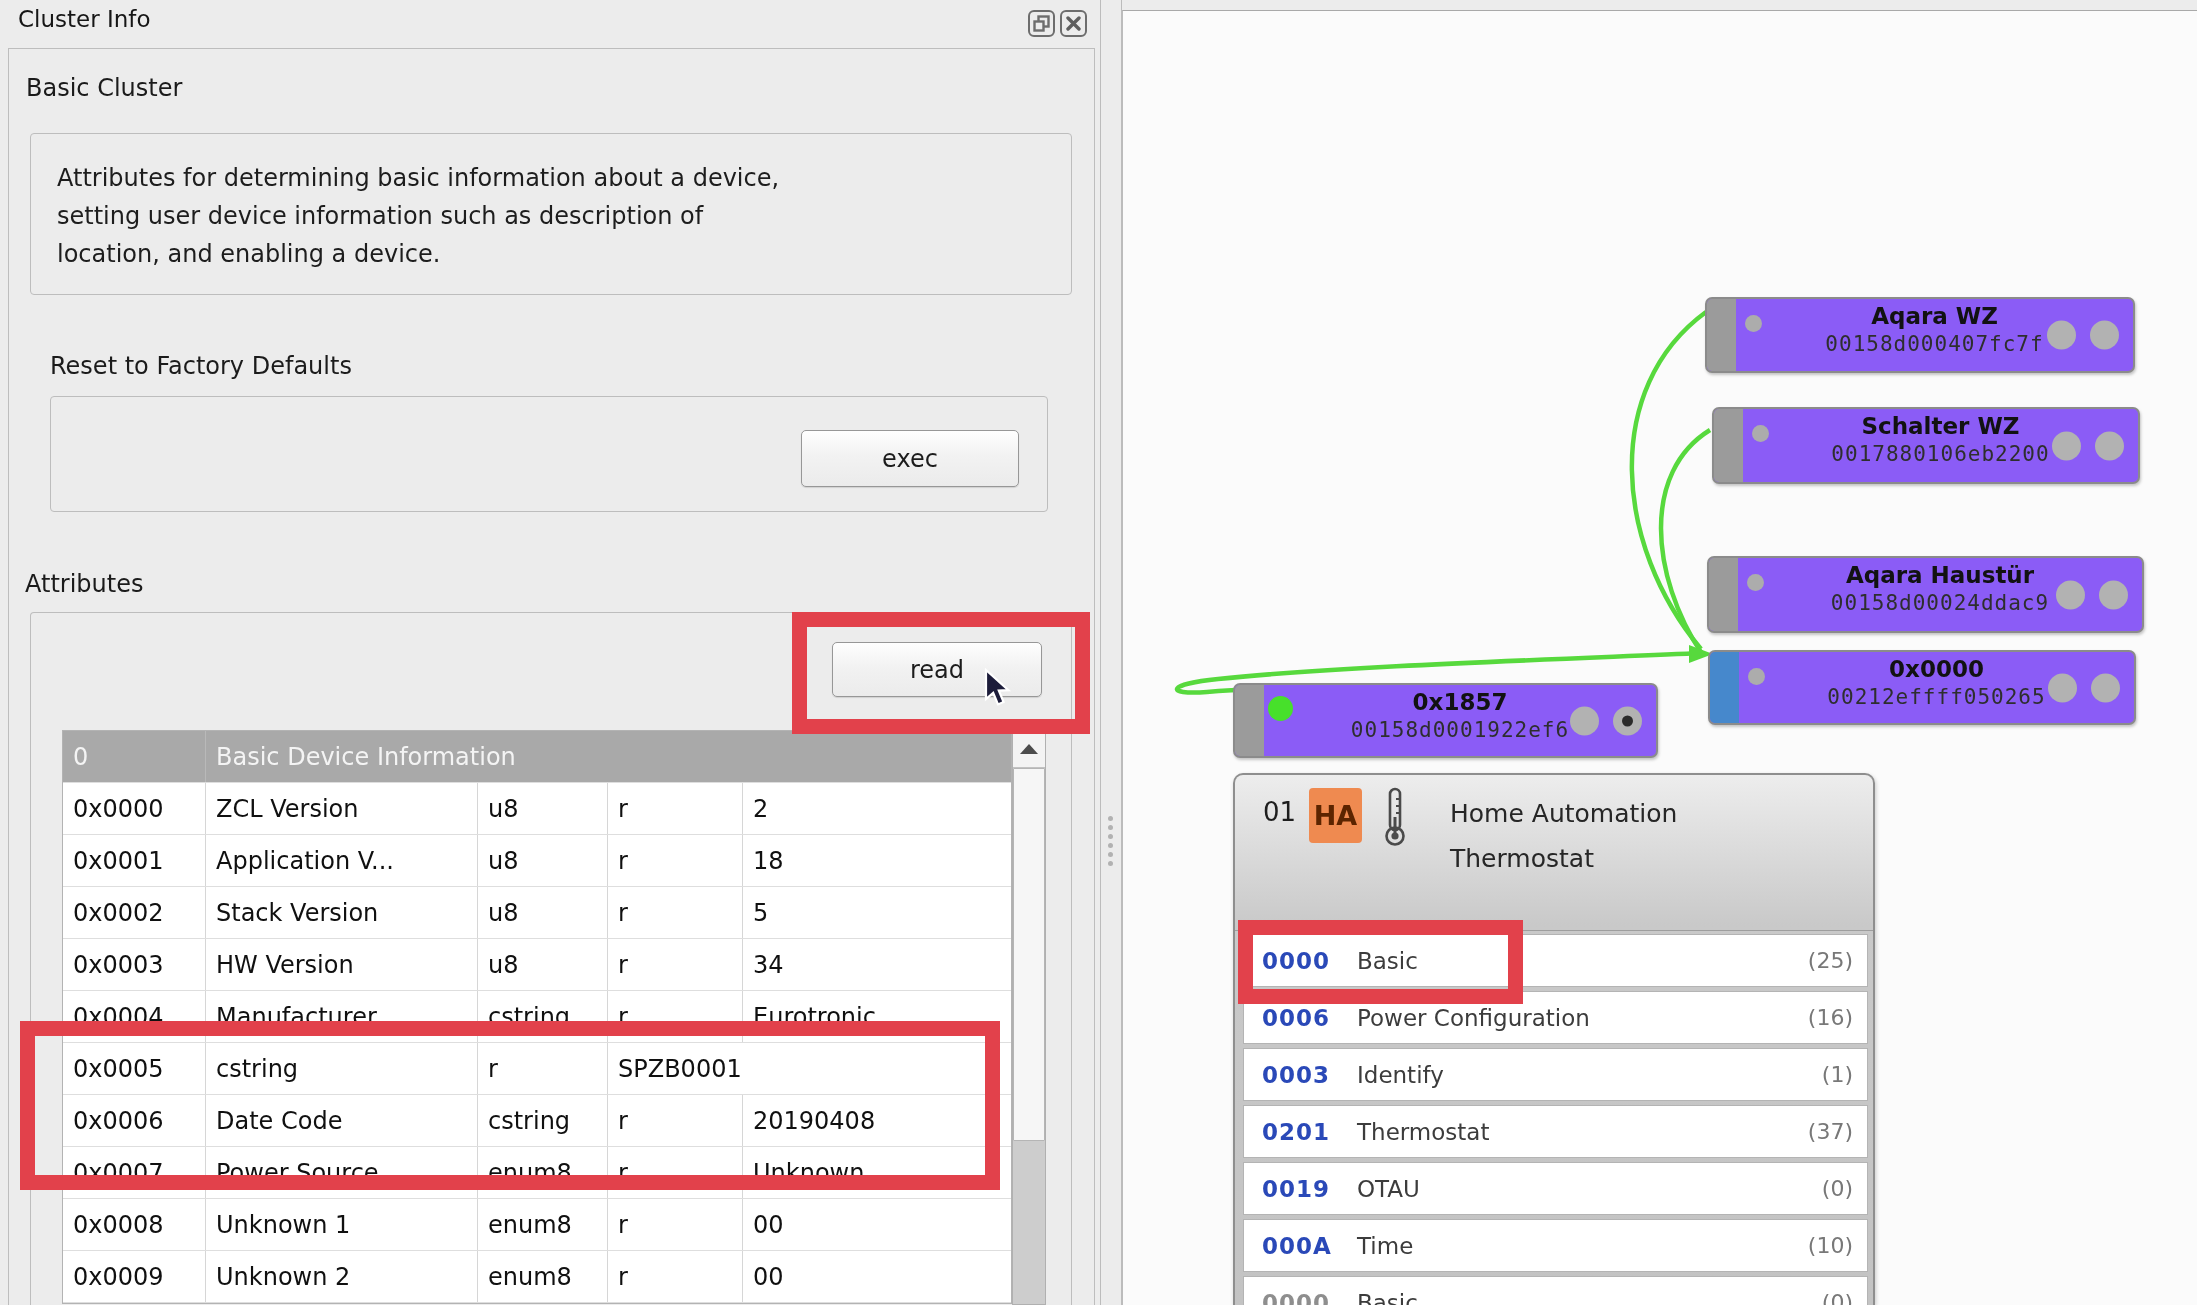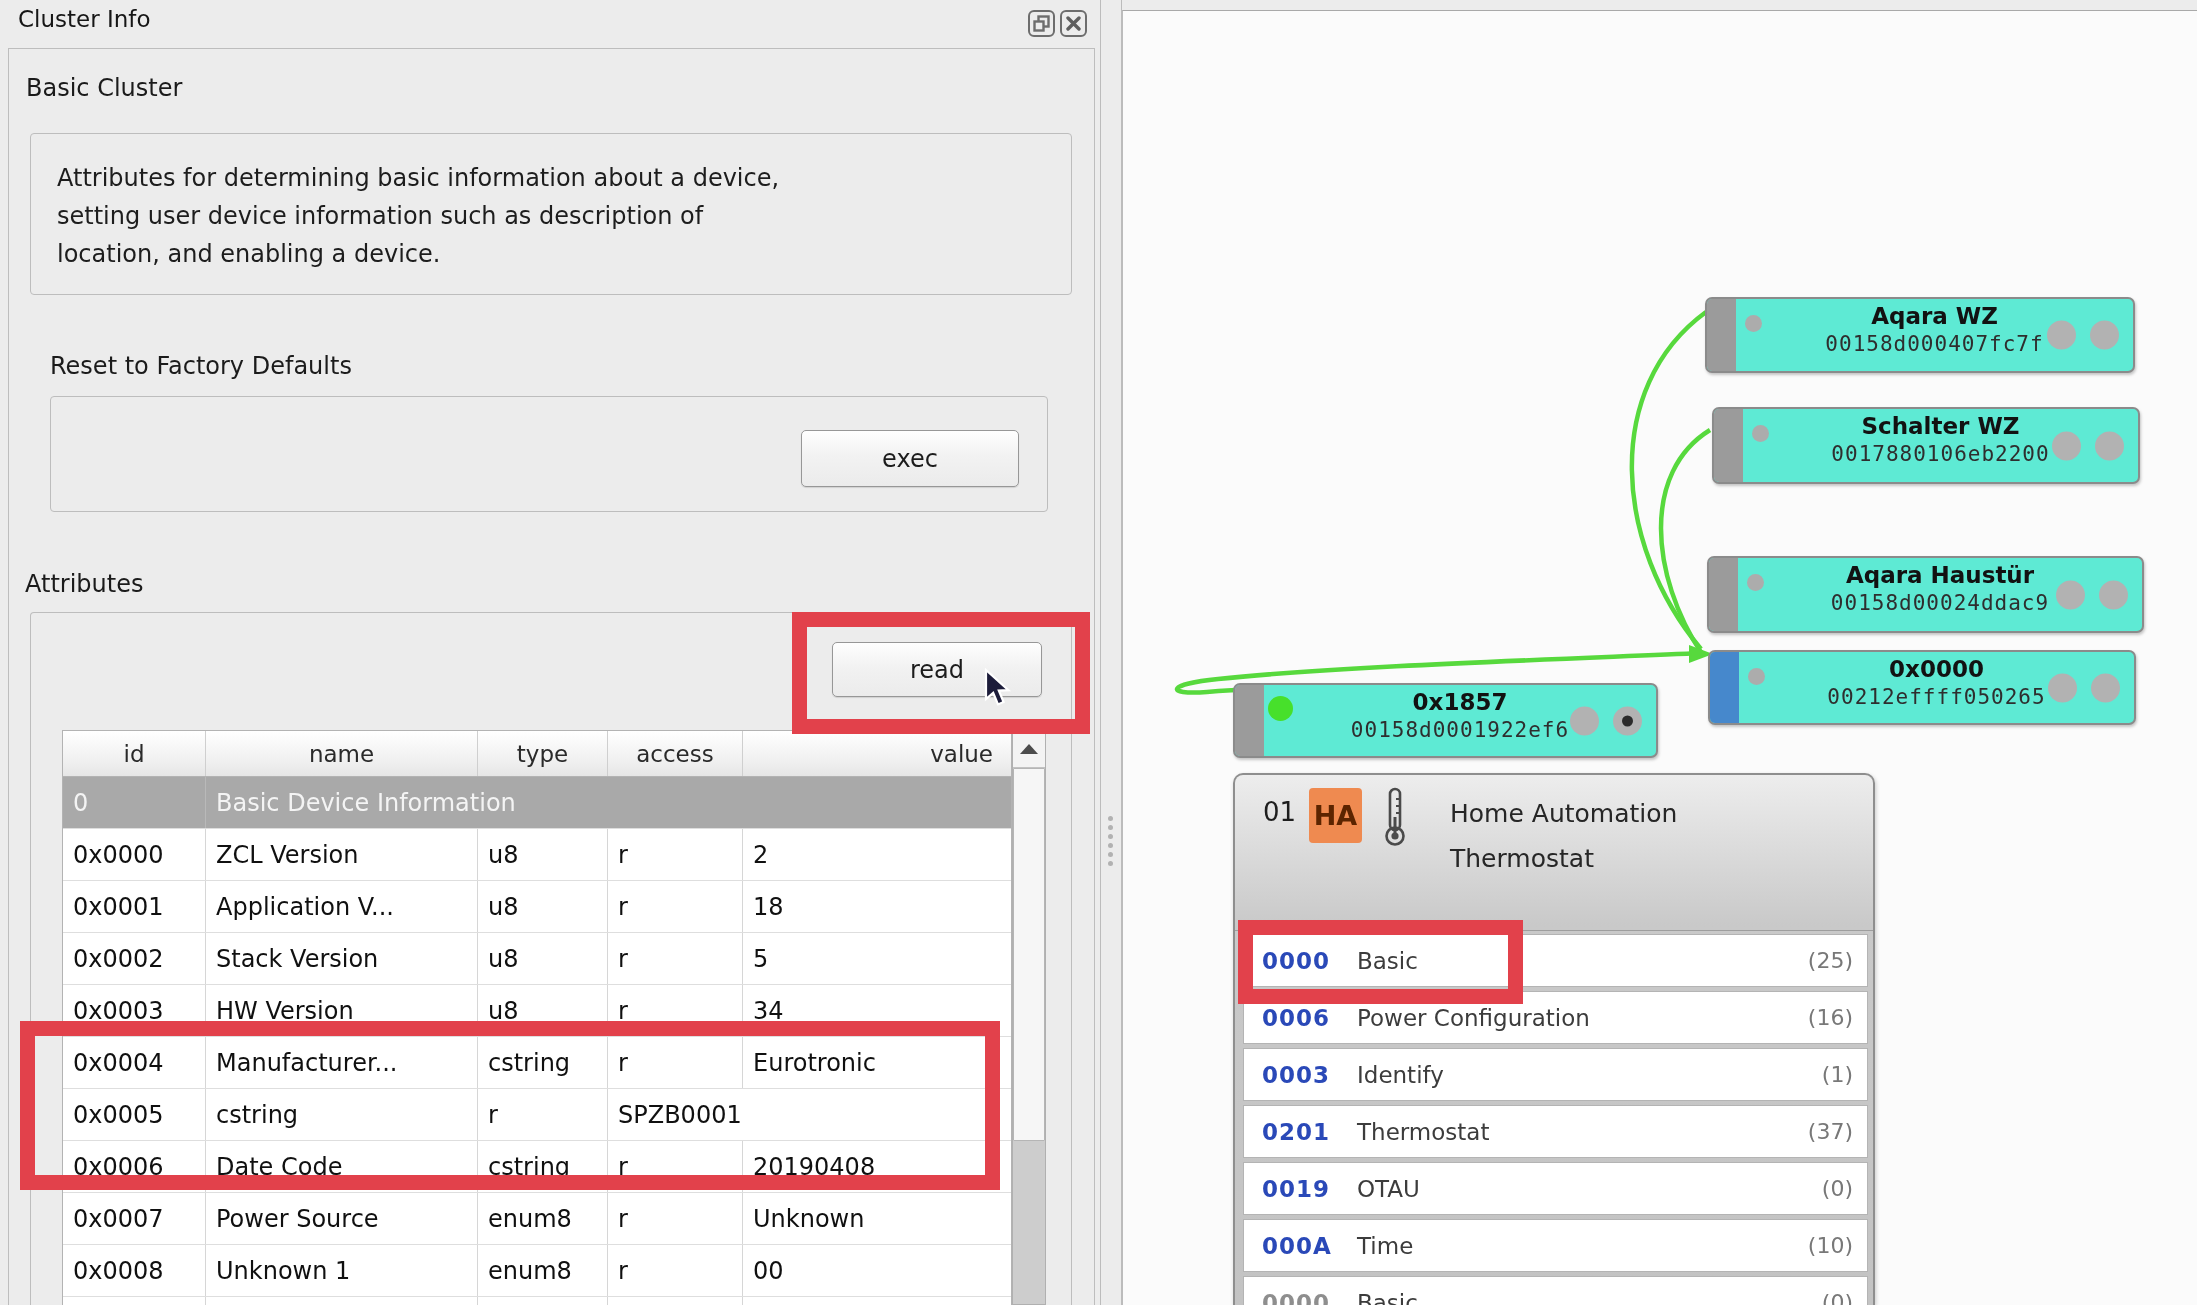--- a/index.html
+++ b/index.html
@@ -45,21 +45,21 @@
 
   
   .split-line{width:1px;background:#bcbcbc;top:0;height:1305px;}
   .split-dot{width:5px;height:5px;border-radius:50%;background:#b2b2b2;left:1108px;}
 
   
   .canvas{left:1122px;top:10px;width:1075px;height:1295px;background:#fbfbfb;
     border-top:1px solid #a9a9a9;border-left:1px solid #bcbcbc;box-sizing:border-box;}
 
   
-  .node{position:absolute;background:#5eead4;border:2px solid #8b8b8b;border-radius:7px;
+  .node{position:absolute;background:#8b5cf6;border:2px solid #8b8b8b;border-radius:7px;
     box-shadow:1px 2px 3px rgba(0,0,0,0.22);box-sizing:border-box;padding-left:37px;}
   .node-bar{position:absolute;left:0;top:0;bottom:0;width:29px;background:#9b9b9b;
     border-radius:5px 0 0 5px;}
   .node-bar.blue{background:#4688cc;}
   .node-dot{position:absolute;left:38px;top:16px;width:17px;height:17px;border-radius:50%;background:#acacac;}
   .node-dot.green{left:33px;top:11px;width:25px;height:25px;background:#47e02b;}
   .node-texts{position:absolute;left:29px;right:0;top:4px;text-align:center;}
   .node-title{font-size:23px;font-weight:bold;color:#121212;}
   .node-addr{font-family:"DejaVu Sans Mono","Liberation Mono",monospace;font-size:21px;color:#2e2e2e;margin-top:3px;letter-spacing:1px;}
   .node-circles{position:absolute;right:14px;top:50%;transform:translateY(-50%);display:flex;gap:14px;}
@@ -125,27 +125,20 @@
   <div class="abs groupbox" style="left:50px;top:396px;width:998px;height:116px;">
     <div class="qt-btn" style="position:absolute;right:28px;top:33px;width:218px;height:57px;">exec</div>
   </div>
 
   <div class="abs section-label" style="left:25px;top:570px;">Attributes</div>
   <div class="abs groupbox" style="left:30px;top:612px;width:1042px;height:693px;border-bottom:none;border-radius:4px 4px 0 0;"></div>
 
   <div class="abs qt-btn" style="left:832px;top:642px;width:210px;height:55px;">read</div>
 
   <div class="abs tbl">
-    <div class="thead">
-      <div class="th">id</div>
-      <div class="th">name</div>
-      <div class="th">type</div>
-      <div class="th">access</div>
-      <div class="th">value</div>
-    </div>
     <div id="tbody">
         <div class="trow section">
           <div class="td">0</div>
           <div class="td nosep" style="grid-column: 2 / 6; text-align: center;">Basic Device Information</div>
         </div>
         <div class="trow">
           <div class="td">0x0000</div>
           <div class="td">ZCL Version</div>
           <div class="td">u8</div>
           <div class="td">r</div>

